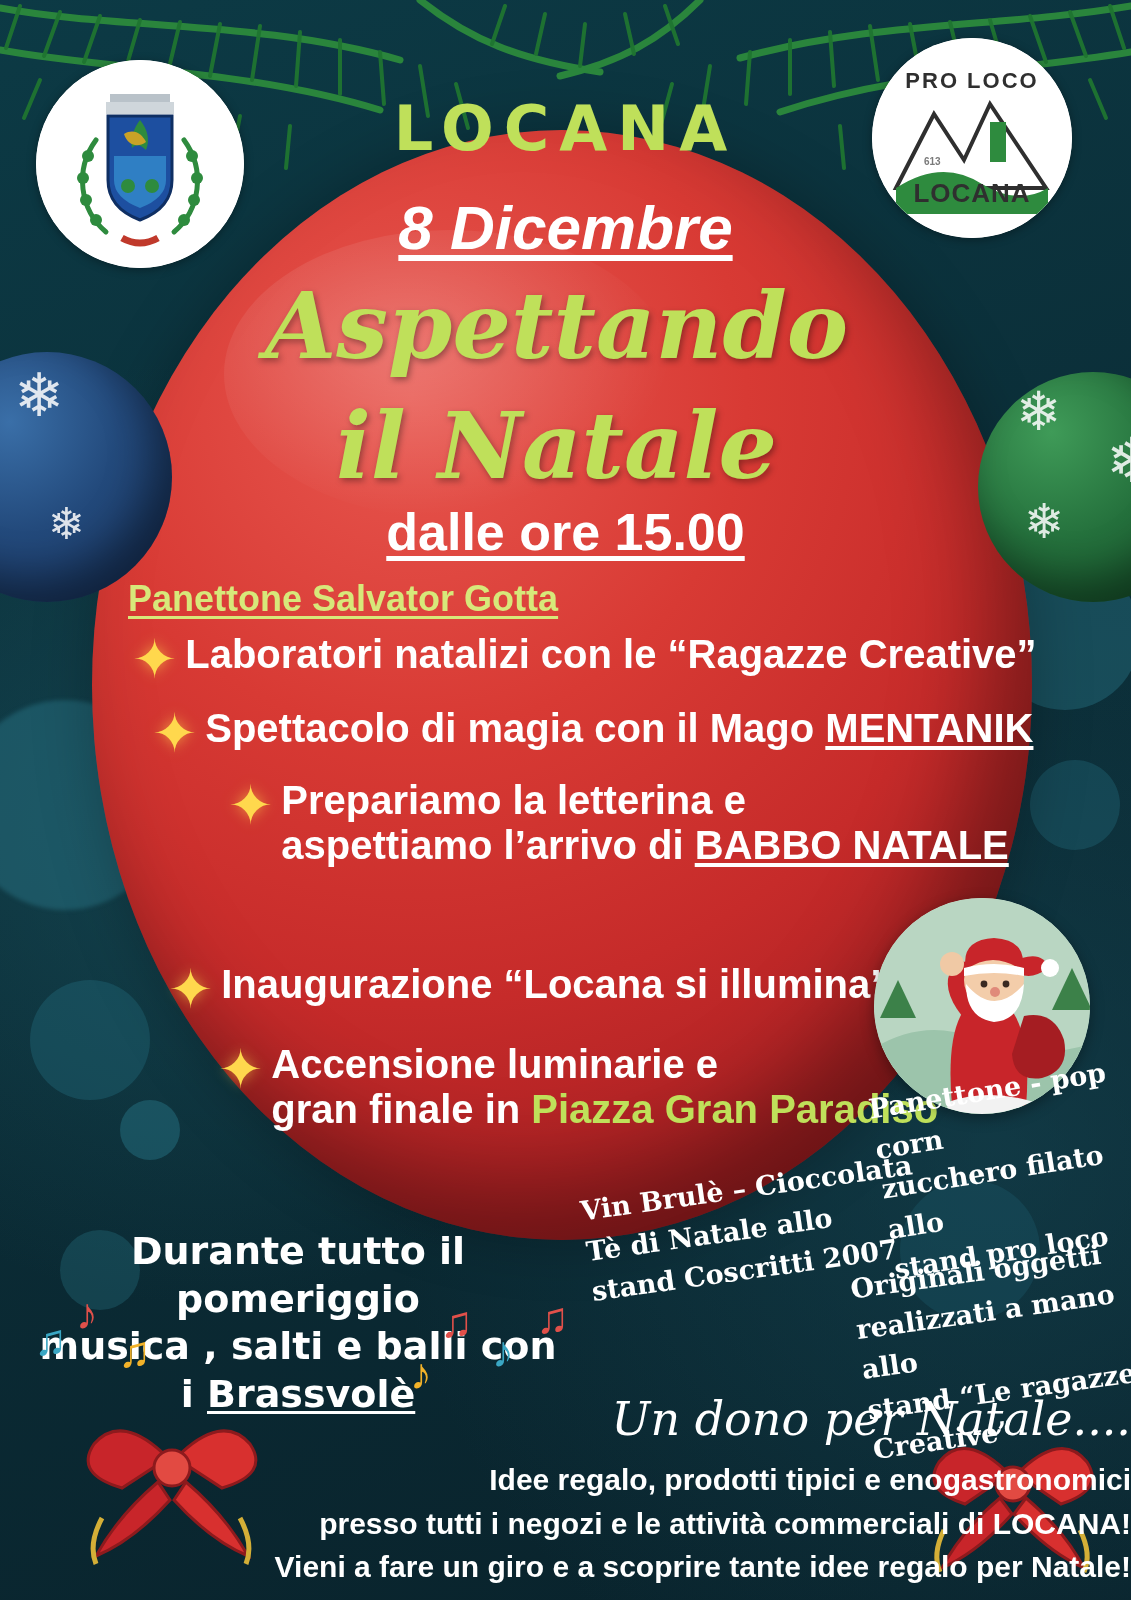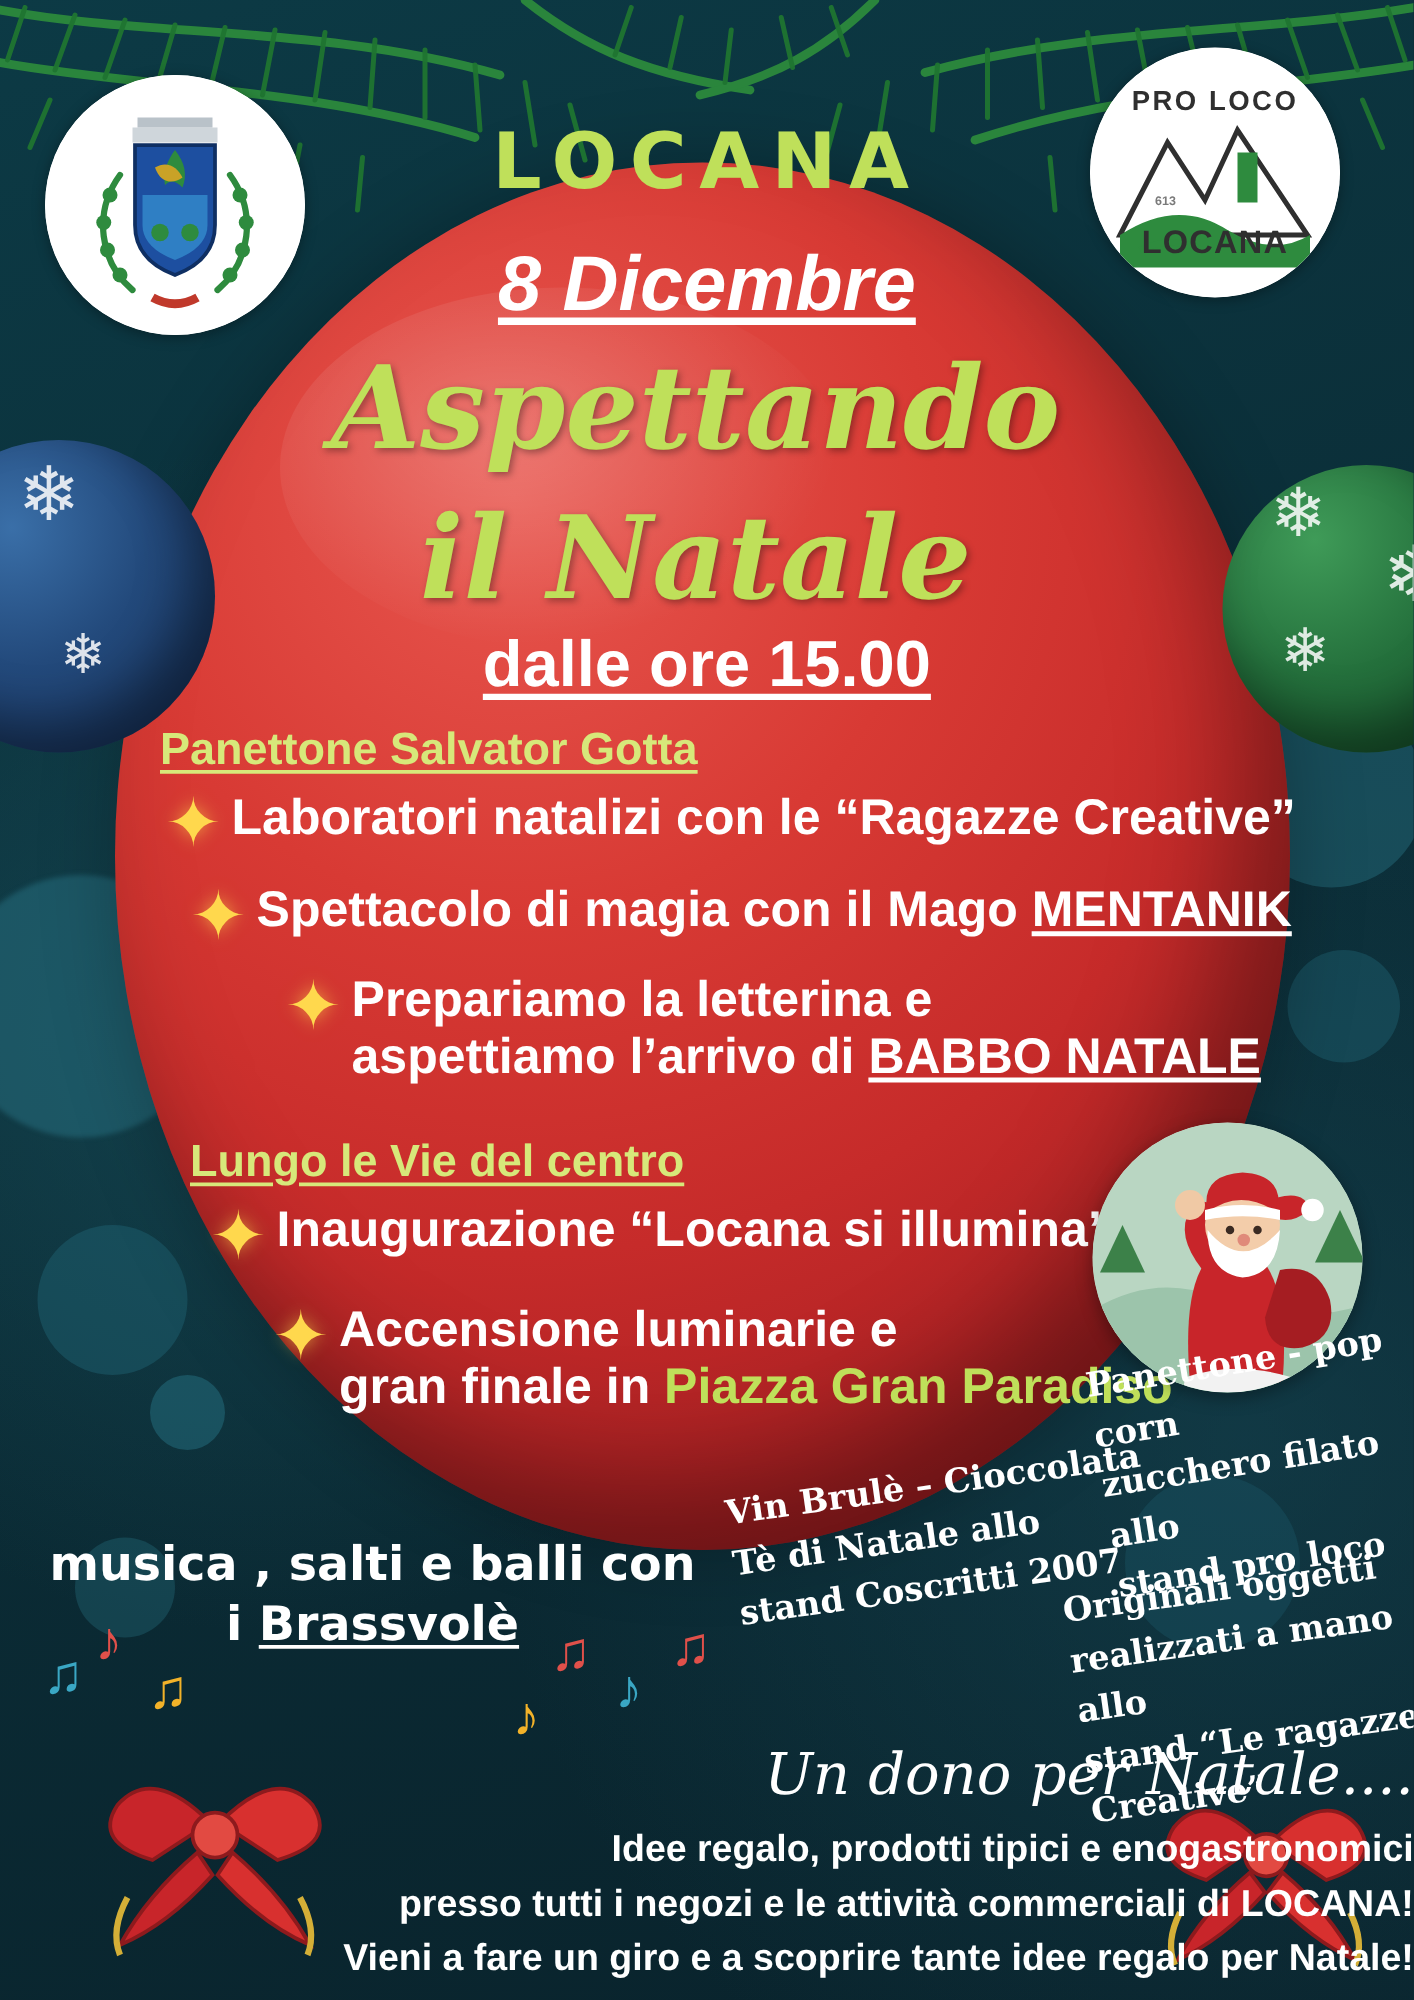--- a/index.html
+++ b/index.html
@@ -370,21 +370,20 @@
   </div>
 
   <div class="bullet-row" id="b3">
     <span class="spark">✦</span>
     <span class="bullet-text">
       <span>Prepariamo la letterina e</span><br>
       <span>aspettiamo l’arrivo di </span><span class="u">BABBO NATALE</span>
     </span>
   </div>
 
-  <div class="t section-head" id="head-vie">Lungo le Vie del centro</div>
 
   <div class="bullet-row" id="b4">
     <span class="spark">✦</span>
     <span class="bullet-text">Inaugurazione “Locana si illumina”</span>
   </div>
 
   <div class="bullet-row" id="b5">
     <span class="spark">✦</span>
     <span class="bullet-text">
       <span>Accensione luminarie e</span><br>
@@ -432,20 +431,21 @@
 zucchero filato allo
 stand pro loco</div>
   <div class="note" id="note-vinbrule" style="white-space:pre-line;">Vin Brulè – Cioccolata
 Tè di Natale allo
 stand Coscritti 2007</div>
   <div class="note" id="note-originali" style="white-space:pre-line;">Originali oggetti
 realizzati a mano allo
 stand “Le ragazze Creative”</div>
 
   <div class="t" id="music-block">
+    <div>Durante tutto il pomeriggio</div>
     <div>musica , salti e balli con</div>
     <div>
       <span>i </span><span class="u">Brassvolè</span>
     </div>
   </div>
 
   <div class="music-note" style="left:34px; top:1318px; color:#3aa7c4;">♫</div>
   <div class="music-note" style="left:76px; top:1292px; color:#e0504a;">♪</div>
   <div class="music-note" style="left:118px; top:1330px; color:#f2b229;">♫</div>
   <div class="music-note" style="left:440px; top:1300px; color:#e0504a;">♫</div>

